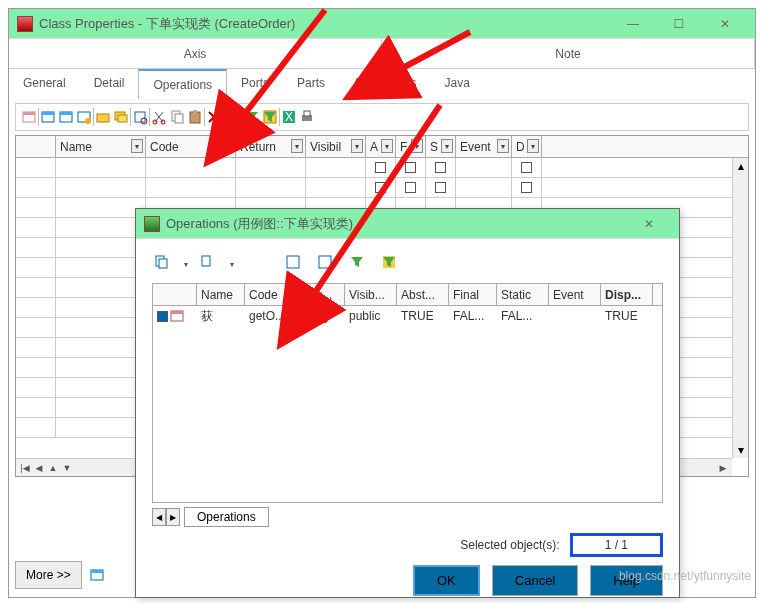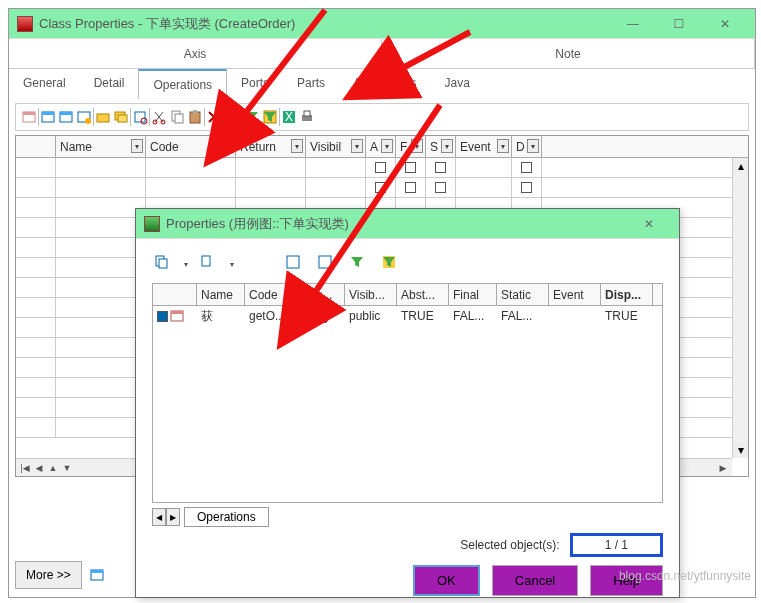--- a/index.html
+++ b/index.html
@@ -28,21 +28,21 @@
 .gb{display:flex;flex-direction:column}
 .gr{display:flex;height:20px;border-bottom:1px solid #ccc}
 .gc{border-right:1px solid #ccc;display:flex;align-items:center;justify-content:center}
 .chk{width:11px;height:11px;border:1px solid #555;background:#fff}
 .vscroll{position:absolute;right:0;top:22px;bottom:18px;width:16px;background:#f0f0f0;border-left:1px solid #ccc}
 .vscroll .arrow{width:16px;height:16px;display:flex;align-items:center;justify-content:center;background:#eee}
 .hscroll{position:absolute;left:0;right:16px;bottom:0;height:18px;background:#f0f0f0;display:flex;align-items:center;padding:0 2px;border-top:1px solid #ccc}
 .hscroll .harr{width:14px;height:14px;display:flex;align-items:center;justify-content:center;font-size:9px;color:#555}
 .footer{position:absolute;left:6px;right:6px;bottom:8px;display:flex;align-items:center;gap:6px}
 .morebtn{background:#eee;border:1px solid #aaa;padding:6px 10px;cursor:pointer}
-.stdbtn{background:#a21caf;border:1px solid #aaa;padding:6px 22px;cursor:pointer;font-size:13px}
+.stdbtn{background:#0369a1;border:1px solid #aaa;padding:6px 22px;cursor:pointer;font-size:13px}
 .stdbtn.ok{border:2px solid #5a9fd4}
 
 
 .sel-win{left:135px;top:208px;width:545px;height:390px;border:1px solid #666;box-shadow:2px 2px 8px rgba(0,0,0,.2);z-index:20;background:#fff}
 .sel-body{padding:10px 16px}
 .sel-tool{display:flex;gap:10px;align-items:center;padding:4px 0 8px}
 .sel-tool .tb{width:22px;height:22px}
 .sel-grid{border:1px solid #aaa;height:220px;position:relative;background:#fff}
 .sel-hdr{display:flex;background:#f8f8f8;height:22px;border-bottom:1px solid #aaa}
 .sh{border-right:1px solid #aaa;padding:0 4px;line-height:22px;font-size:12px;color:#333}
@@ -405,21 +405,21 @@
           <rect x="2" y="3" width="12" height="10" fill="#fff" stroke="#06a"></rect>
           <rect x="2" y="3" width="12" height="3" fill="#4af"></rect>
         </svg></span>
     <div style="flex:1"></div>
   </div>
 </div>
 
 <div class="win sel-win">
   <div class="titlebar">
     <span class="ico" style="background:linear-gradient(#6c6,#272)"></span>
-    <span class="ttl">Properties (用例图::下单实现类)</span>
+    <span class="ttl">Operations (用例图::下单实现类)</span>
     <div class="btns">
         <div class="btn">✕</div>
       </div>
   </div>
   <div class="sel-body">
     <div class="sel-tool">
       <span class="tb"><svg viewBox="0 0 16 16">
             <rect x="3" y="2" width="8" height="10" fill="#fff" stroke="#06a"></rect>
             <rect x="6" y="5" width="8" height="9" fill="#fff" stroke="#06a"></rect>
           </svg></span>

